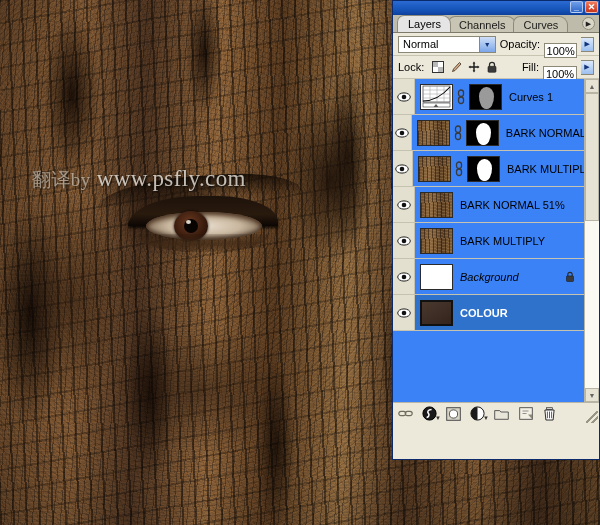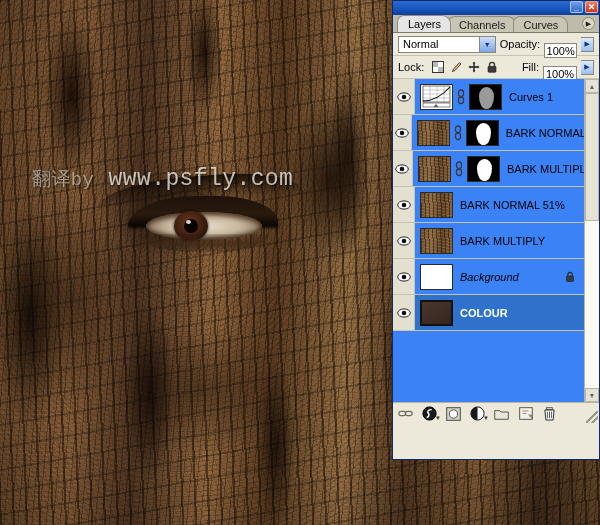--- a/index.html
+++ b/index.html
@@ -85,21 +85,21 @@
   }
   .brow{
     position:absolute;left:96px;top:176px;width:205px;height:26px;
     background:linear-gradient(180deg, rgba(16,9,4,.9), rgba(16,9,4,0));
     border-radius:100px 80px 0 0 / 26px 22px 0 0;transform:rotate(-4deg);
   }
 
   
   .wm-psfly{
     position:absolute;left:32px;top:166px;
-    font-family:Liberation Mono, monospace;font-size:23px;
+    font-family:Liberation Serif, serif;font-size:23px;
     color:rgba(242,238,230,.78);
     text-shadow:1px 1px 2px rgba(0,0,0,.65);
     white-space:nowrap;letter-spacing:.4px;
   }
   .wm-psfly .cn{font-size:19px;color:rgba(225,218,205,.62);}
   .wm-uibq{
     position:absolute;left:440px;top:491px;
     font-family:"Liberation Sans", sans-serif;font-weight:bold;font-size:30px;
     color:#2f6fd0;letter-spacing:0px;white-space:nowrap;
     text-shadow:

